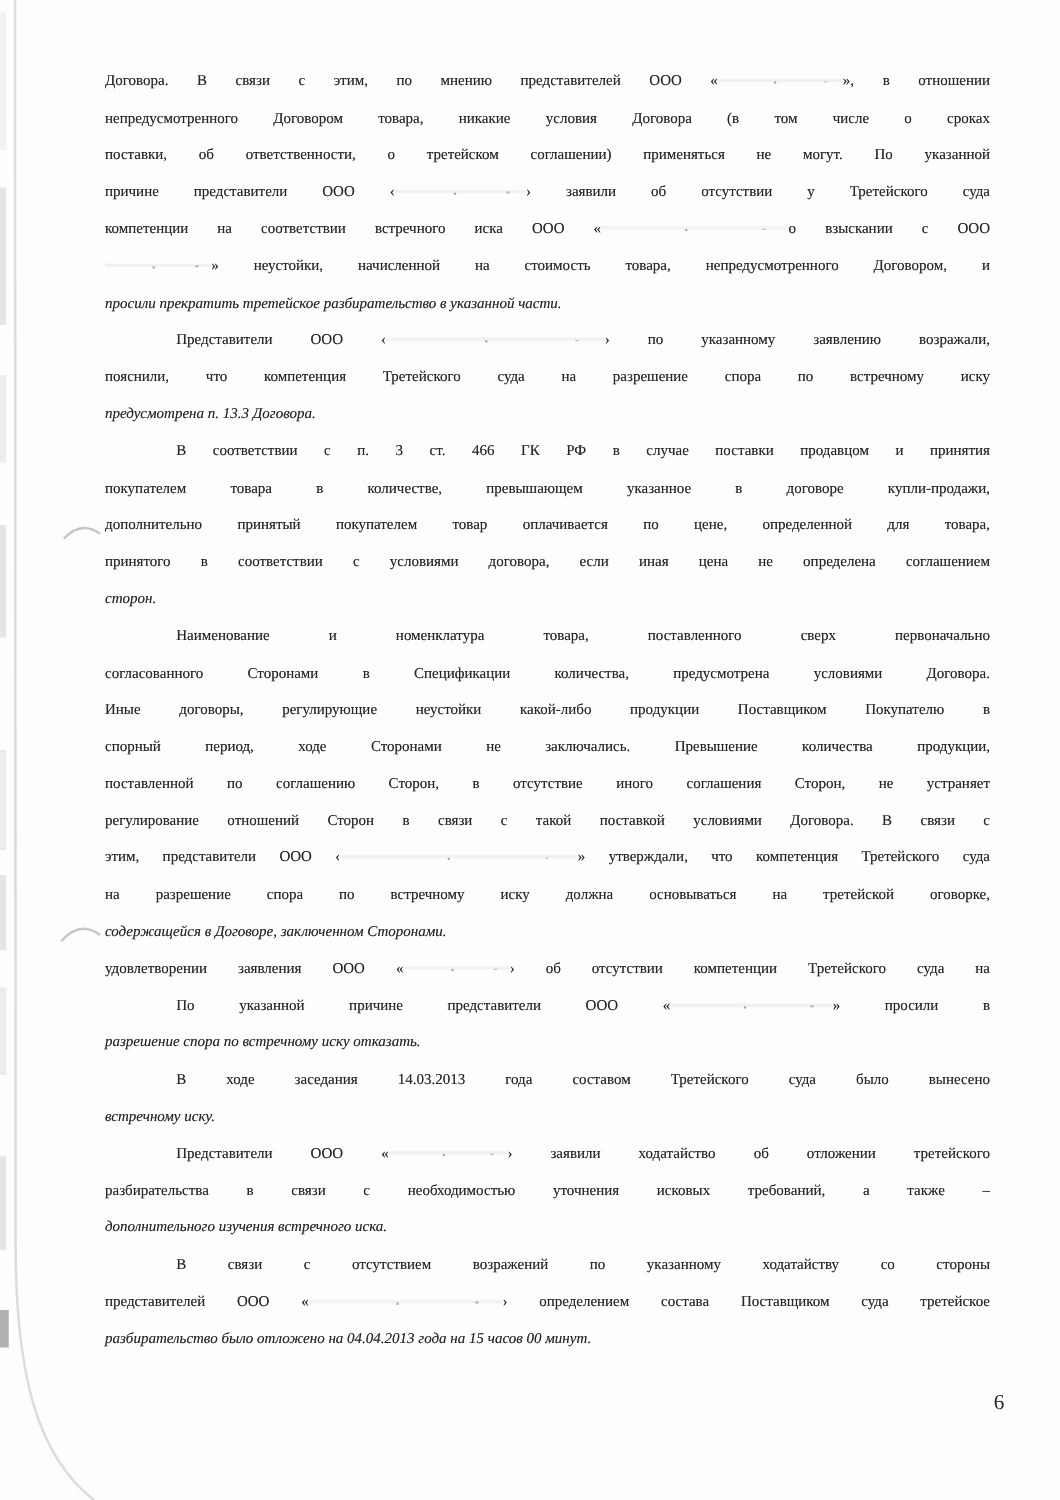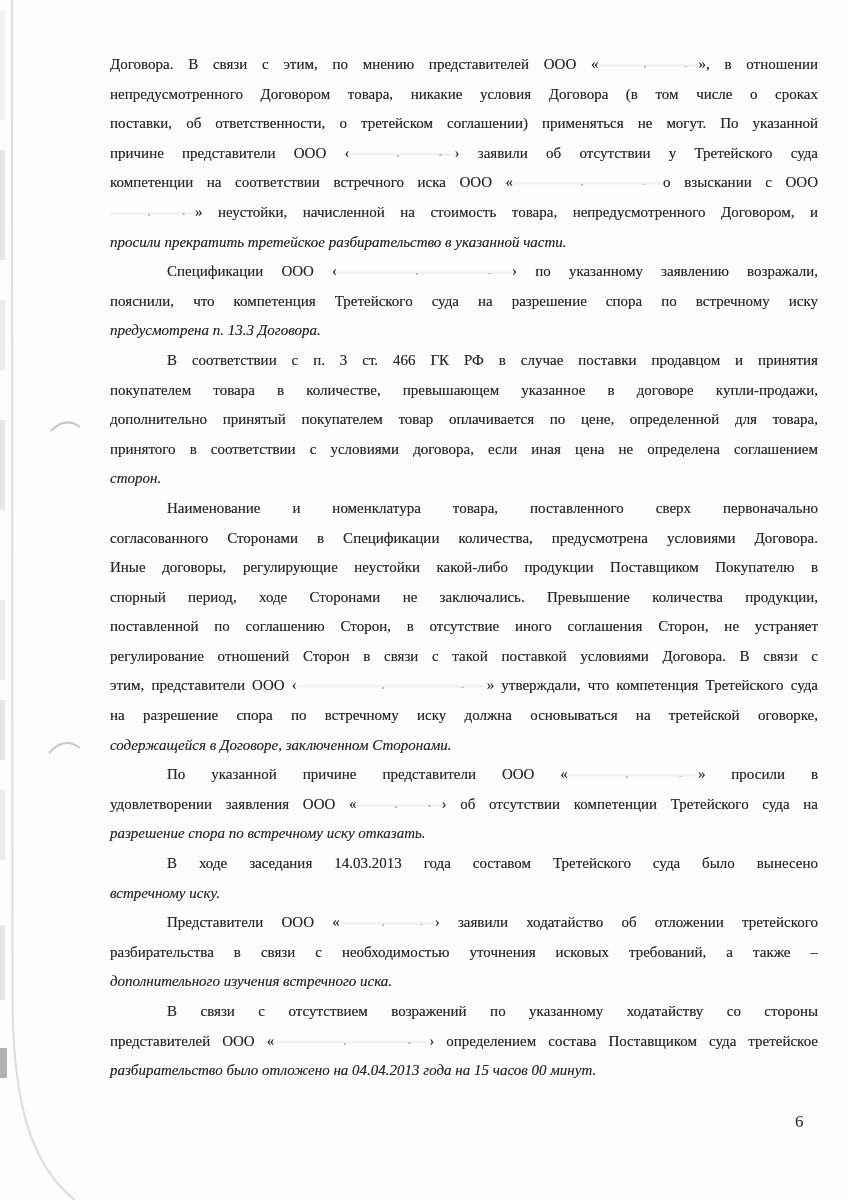--- a/index.html
+++ b/index.html
@@ -5,22 +5,22 @@
   html,body{margin:0;padding:0;background:#ffffff;}
   .page{
     position:relative;
     width:848px;height:1200px;
     background:#fdfdfc;
     overflow:hidden;
     font-family:"Liberation Serif","DejaVu Serif",serif;
     color:#272727;
   }
   .doc-text{
-    position:absolute;left:110px;top:50px;width:708px;
-    font-size:15px;
+    position:absolute;left:84px;top:50px;width:708px;
+    font-size:12px;
     text-shadow:0 0 0.5px rgba(40,40,40,0.55);
   }
   .line{
     height:29.6px;line-height:29.6px;
     white-space:nowrap;
     text-align:justify;
     text-align-last:justify;
   }
   .line.plain{text-align-last:left;font-style:italic;}
   .line.indent{padding-left:57px;}
@@ -82,21 +82,21 @@
       <div>
         <div class="line"><span>Договора. В связи с этим, по мнению представителей ООО «</span><span class="redaction" style="width: 100px;"></span><span>», в отношении</span></div>
         <div class="line"><span>непредусмотренного Договором товара, никакие условия Договора (в том числе о сроках</span></div>
         <div class="line"><span>поставки, об ответственности, о третейском соглашении) применяться не могут. По указанной</span></div>
         <div class="line"><span>причине представители ООО ‹</span><span class="redaction" style="width: 105px;"></span><span>› заявили об отсутствии у Третейского суда</span></div>
         <div class="line"><span>компетенции на соответствии встречного иска ООО «</span><span class="redaction" style="width: 150px;"></span><span>о взыскании с ООО</span></div>
         <div class="line"><span class="redaction" style="width: 85px;"></span><span>» неустойки, начисленной на стоимость товара, непредусмотренного Договором, и</span></div>
         <div class="line plain"><span>просили прекратить третейское разбирательство в указанной части.</span></div>
       </div>
       <div>
-        <div class="line indent"><span>Спецификации ООО ‹</span><span class="redaction" style="width: 175px;"></span><span>› по указанному заявлению возражали,</span></div>
+        <div class="line indent"><span>Представители ООО ‹</span><span class="redaction" style="width: 175px;"></span><span>› по указанному заявлению возражали,</span></div>
         <div class="line"><span>пояснили, что компетенция Третейского суда на разрешение спора по встречному иску</span></div>
         <div class="line plain"><span>предусмотрена п. 13.3 Договора.</span></div>
       </div>
       <div>
         <div class="line indent"><span>В соответствии с п. 3 ст. 466 ГК РФ в случае поставки продавцом и принятия</span></div>
         <div class="line"><span>покупателем товара в количестве, превышающем указанное в договоре купли-продажи,</span></div>
         <div class="line"><span>дополнительно принятый покупателем товар оплачивается по цене, определенной для товара,</span></div>
         <div class="line"><span>принятого в соответствии с условиями договора, если иная цена не определена соглашением</span></div>
         <div class="line plain"><span>сторон.</span></div>
       </div>
@@ -105,22 +105,22 @@
         <div class="line"><span>согласованного Сторонами в Спецификации количества, предусмотрена условиями Договора.</span></div>
         <div class="line"><span>Иные договоры, регулирующие неустойки какой-либо продукции Поставщиком Покупателю в</span></div>
         <div class="line"><span>спорный период, ходе Сторонами не заключались. Превышение количества продукции,</span></div>
         <div class="line"><span>поставленной по соглашению Сторон, в отсутствие иного соглашения Сторон, не устраняет</span></div>
         <div class="line"><span>регулирование отношений Сторон в связи с такой поставкой условиями Договора. В связи с</span></div>
         <div class="line"><span>этим, представители ООО ‹</span><span class="redaction" style="width: 190px;"></span><span>» утверждали, что компетенция Третейского суда</span></div>
         <div class="line"><span>на разрешение спора по встречному иску должна основываться на третейской оговорке,</span></div>
         <div class="line plain"><span>содержащейся в Договоре, заключенном Сторонами.</span></div>
       </div>
       <div>
+        <div class="line"><span>удовлетворении заявления ООО «</span><span class="redaction" style="width: 85px;"></span><span>› об отсутствии компетенции Третейского суда на</span></div>
         <div class="line indent"><span>По указанной причине представители ООО «</span><span class="redaction" style="width: 130px;"></span><span>» просили в</span></div>
-        <div class="line"><span>удовлетворении заявления ООО «</span><span class="redaction" style="width: 85px;"></span><span>› об отсутствии компетенции Третейского суда на</span></div>
         <div class="line plain"><span>разрешение спора по встречному иску отказать.</span></div>
       </div>
       <div>
         <div class="line indent"><span>В ходе заседания 14.03.2013 года составом Третейского суда было вынесено</span></div>
         <div class="line plain"><span>встречному иску.</span></div>
       </div>
       <div>
         <div class="line indent"><span>Представители ООО «</span><span class="redaction" style="width: 95px;"></span><span>› заявили ходатайство об отложении третейского</span></div>
         <div class="line"><span>разбирательства в связи с необходимостью уточнения исковых требований, а также –</span></div>
         <div class="line plain"><span>дополнительного изучения встречного иска.</span></div>

